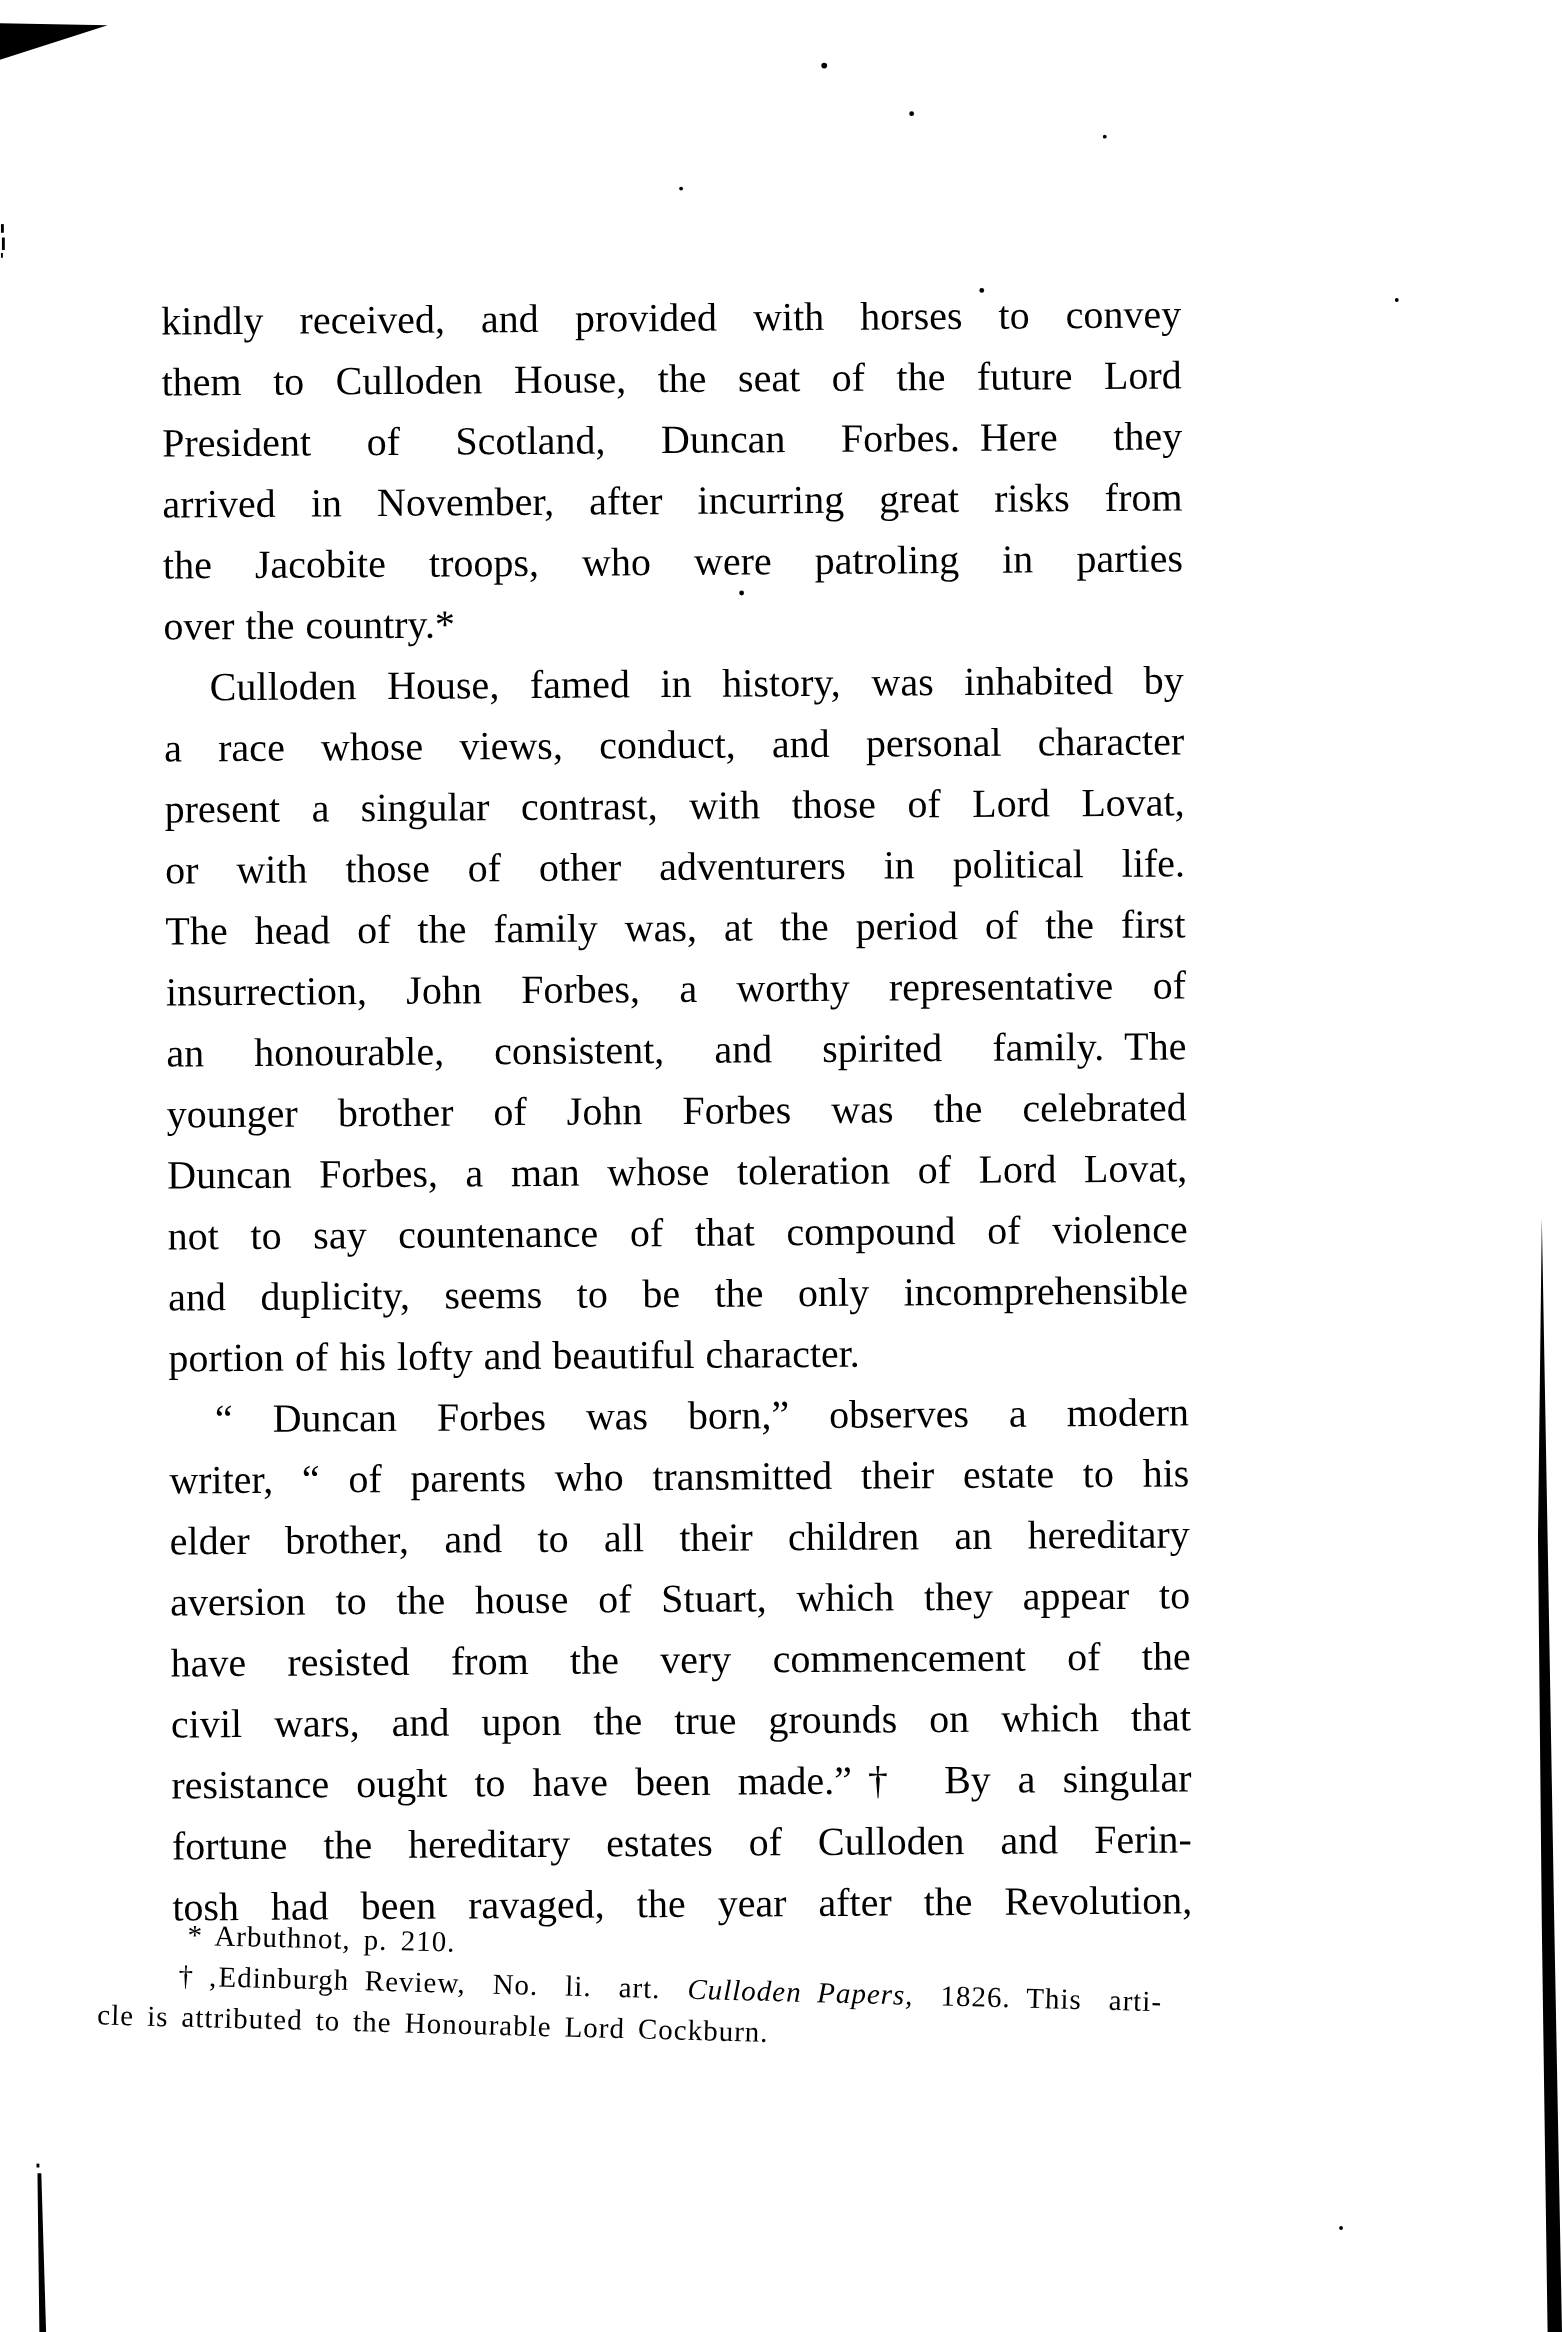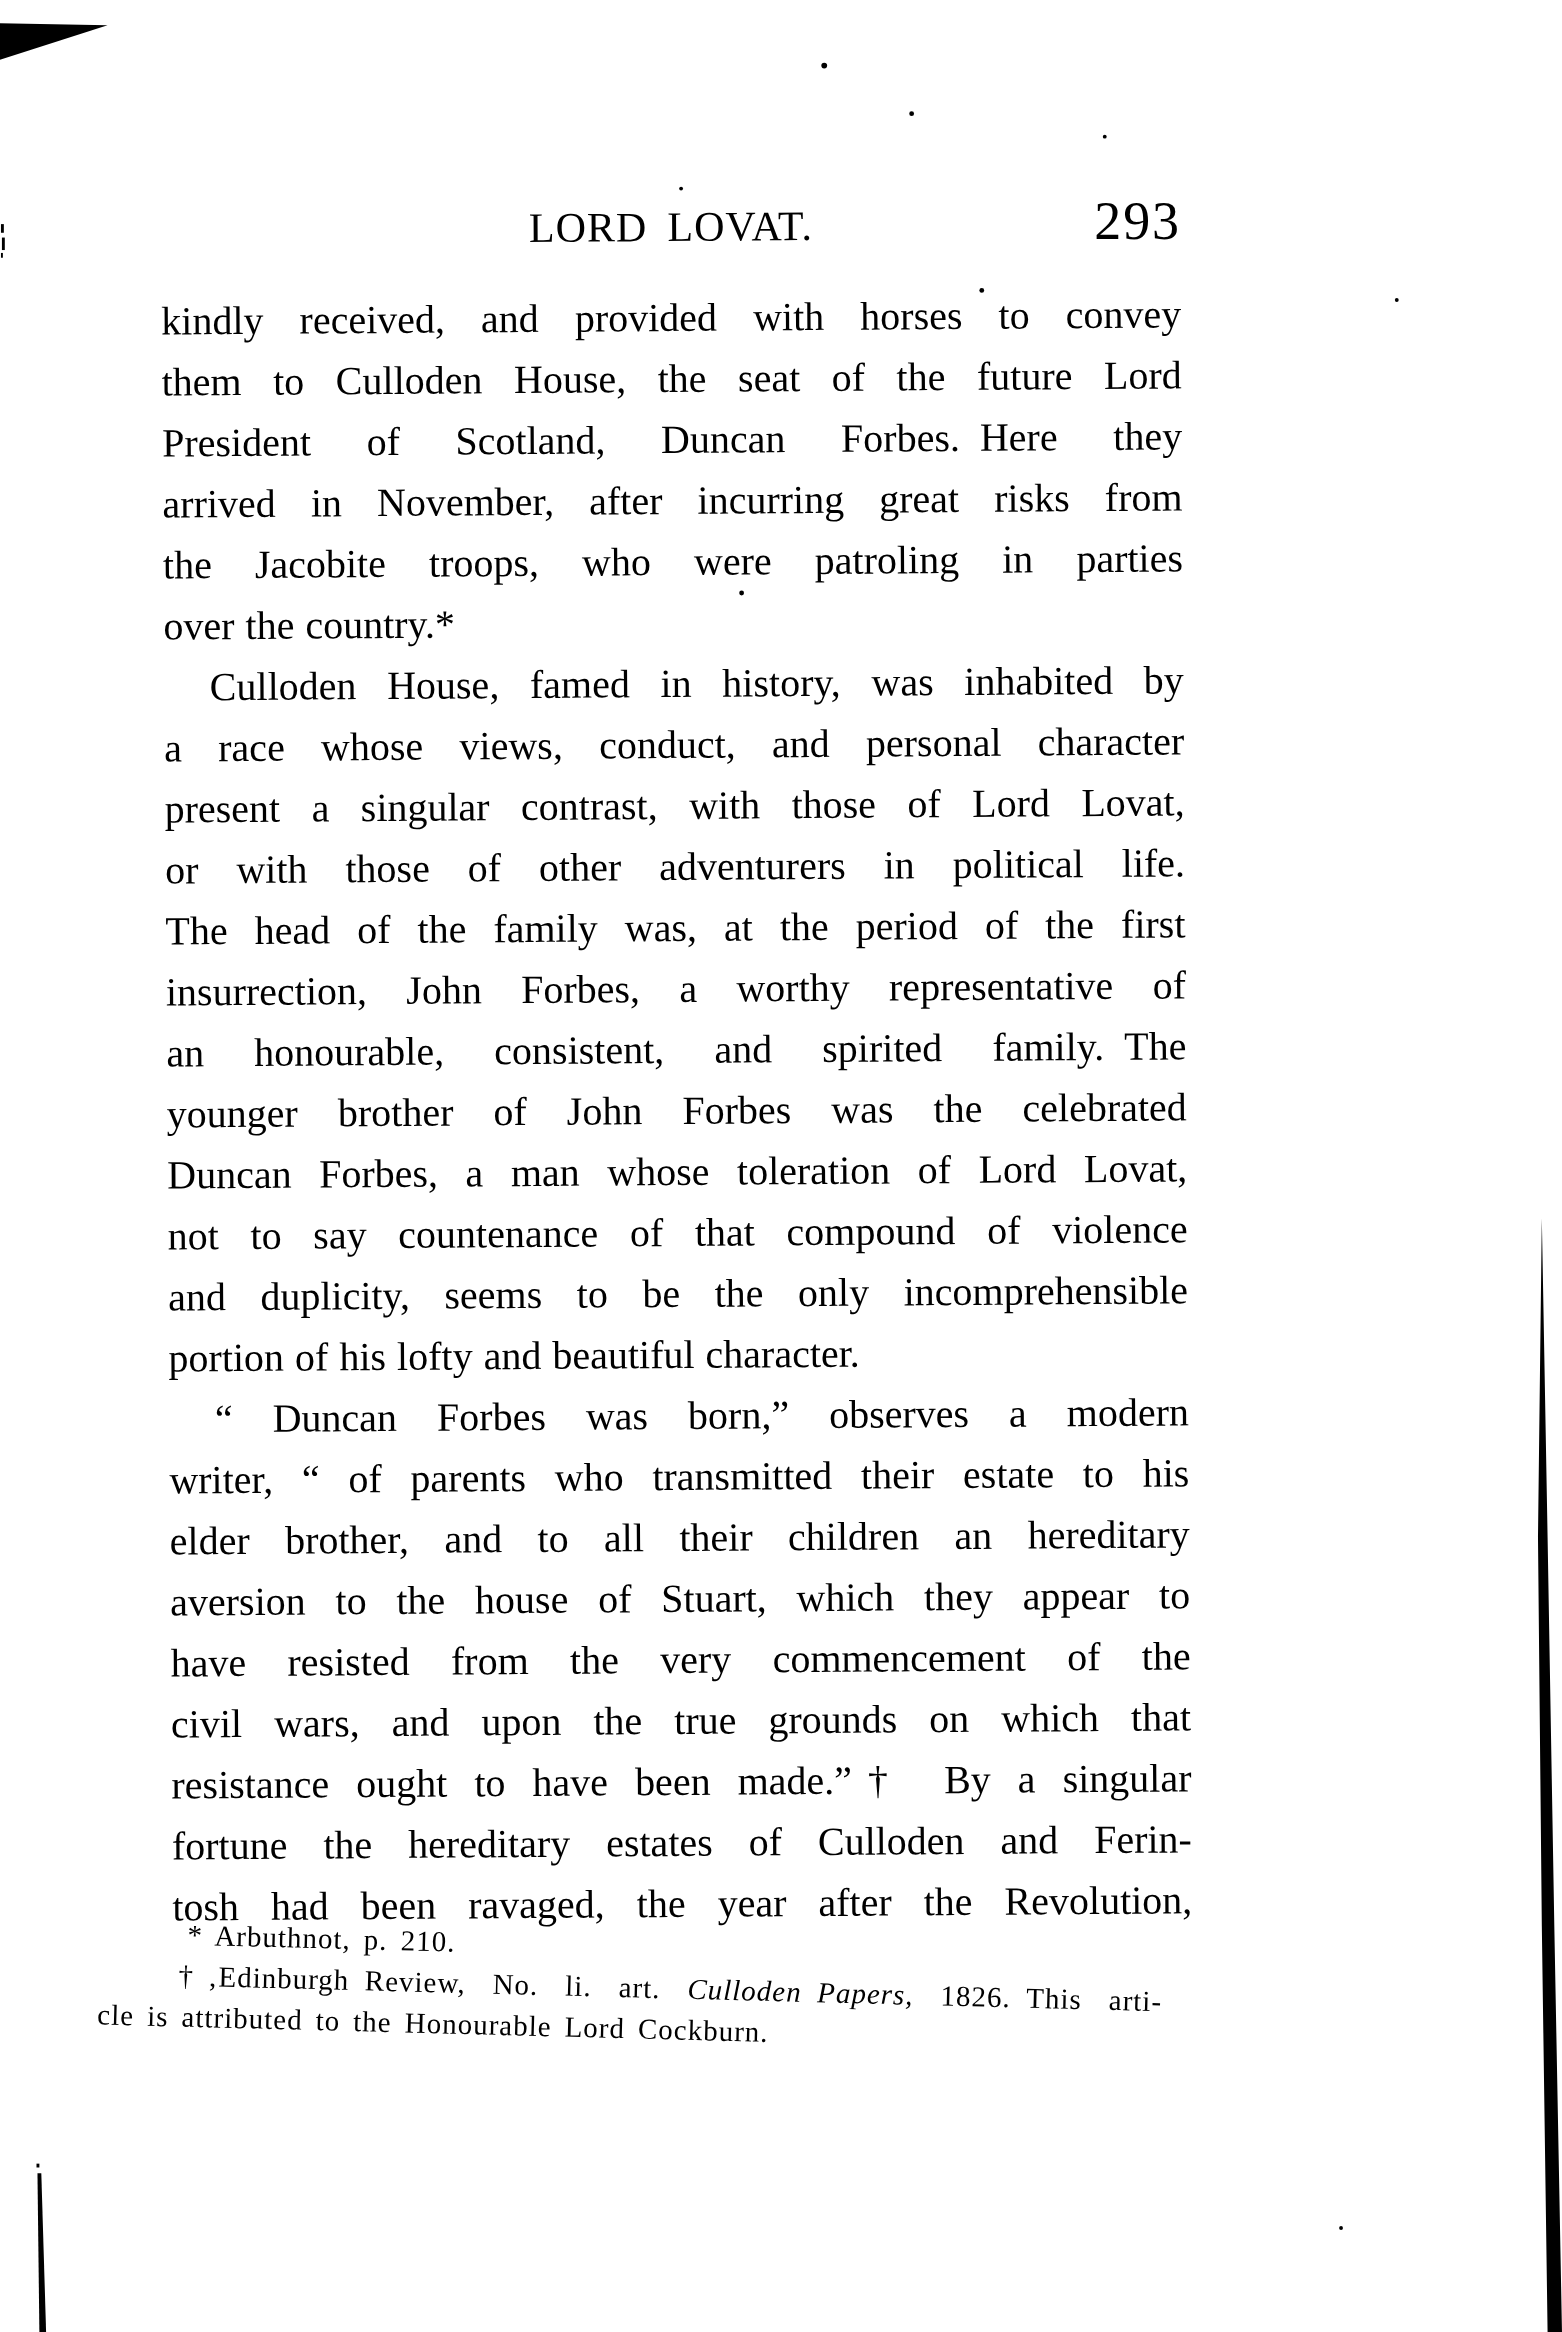--- a/index.html
+++ b/index.html
@@ -101,24 +101,20 @@
     <circle fill="#000" cx="858" cy="68" r="3"></circle>
     <circle fill="#000" cx="949" cy="118" r="2.5"></circle>
     <circle fill="#000" cx="709" cy="196" r="2"></circle>
     <circle fill="#000" cx="1150" cy="142" r="2"></circle>
     <circle fill="#000" cx="1022" cy="302" r="2.5"></circle>
     <circle fill="#000" cx="1454" cy="312" r="2"></circle>
     <circle fill="#000" cx="772" cy="617" r="2.5"></circle>
     <circle fill="#000" cx="1396" cy="2319" r="2"></circle>
   </svg>
 
-  <div class="header">
-    <div class="running-title">LORD LOVAT.</div>
-    <div class="page-number">293</div>
-  </div>
 
   <div class="bodytext">
     <div class="bline">kindly received, and provided with horses to convey</div>
     <div class="bline">them to Culloden House, the seat of the future Lord</div>
     <div class="bline">President of Scotland, Duncan Forbes. Here they</div>
     <div class="bline">arrived in November, after incurring great risks from</div>
     <div class="bline">the Jacobite troops, who were patroling in parties</div>
     <div class="bline end">over the country.*</div>
     <div class="bline indent">Culloden House, famed in history, was inhabited by</div>
     <div class="bline">a race whose views, conduct, and personal character</div>

